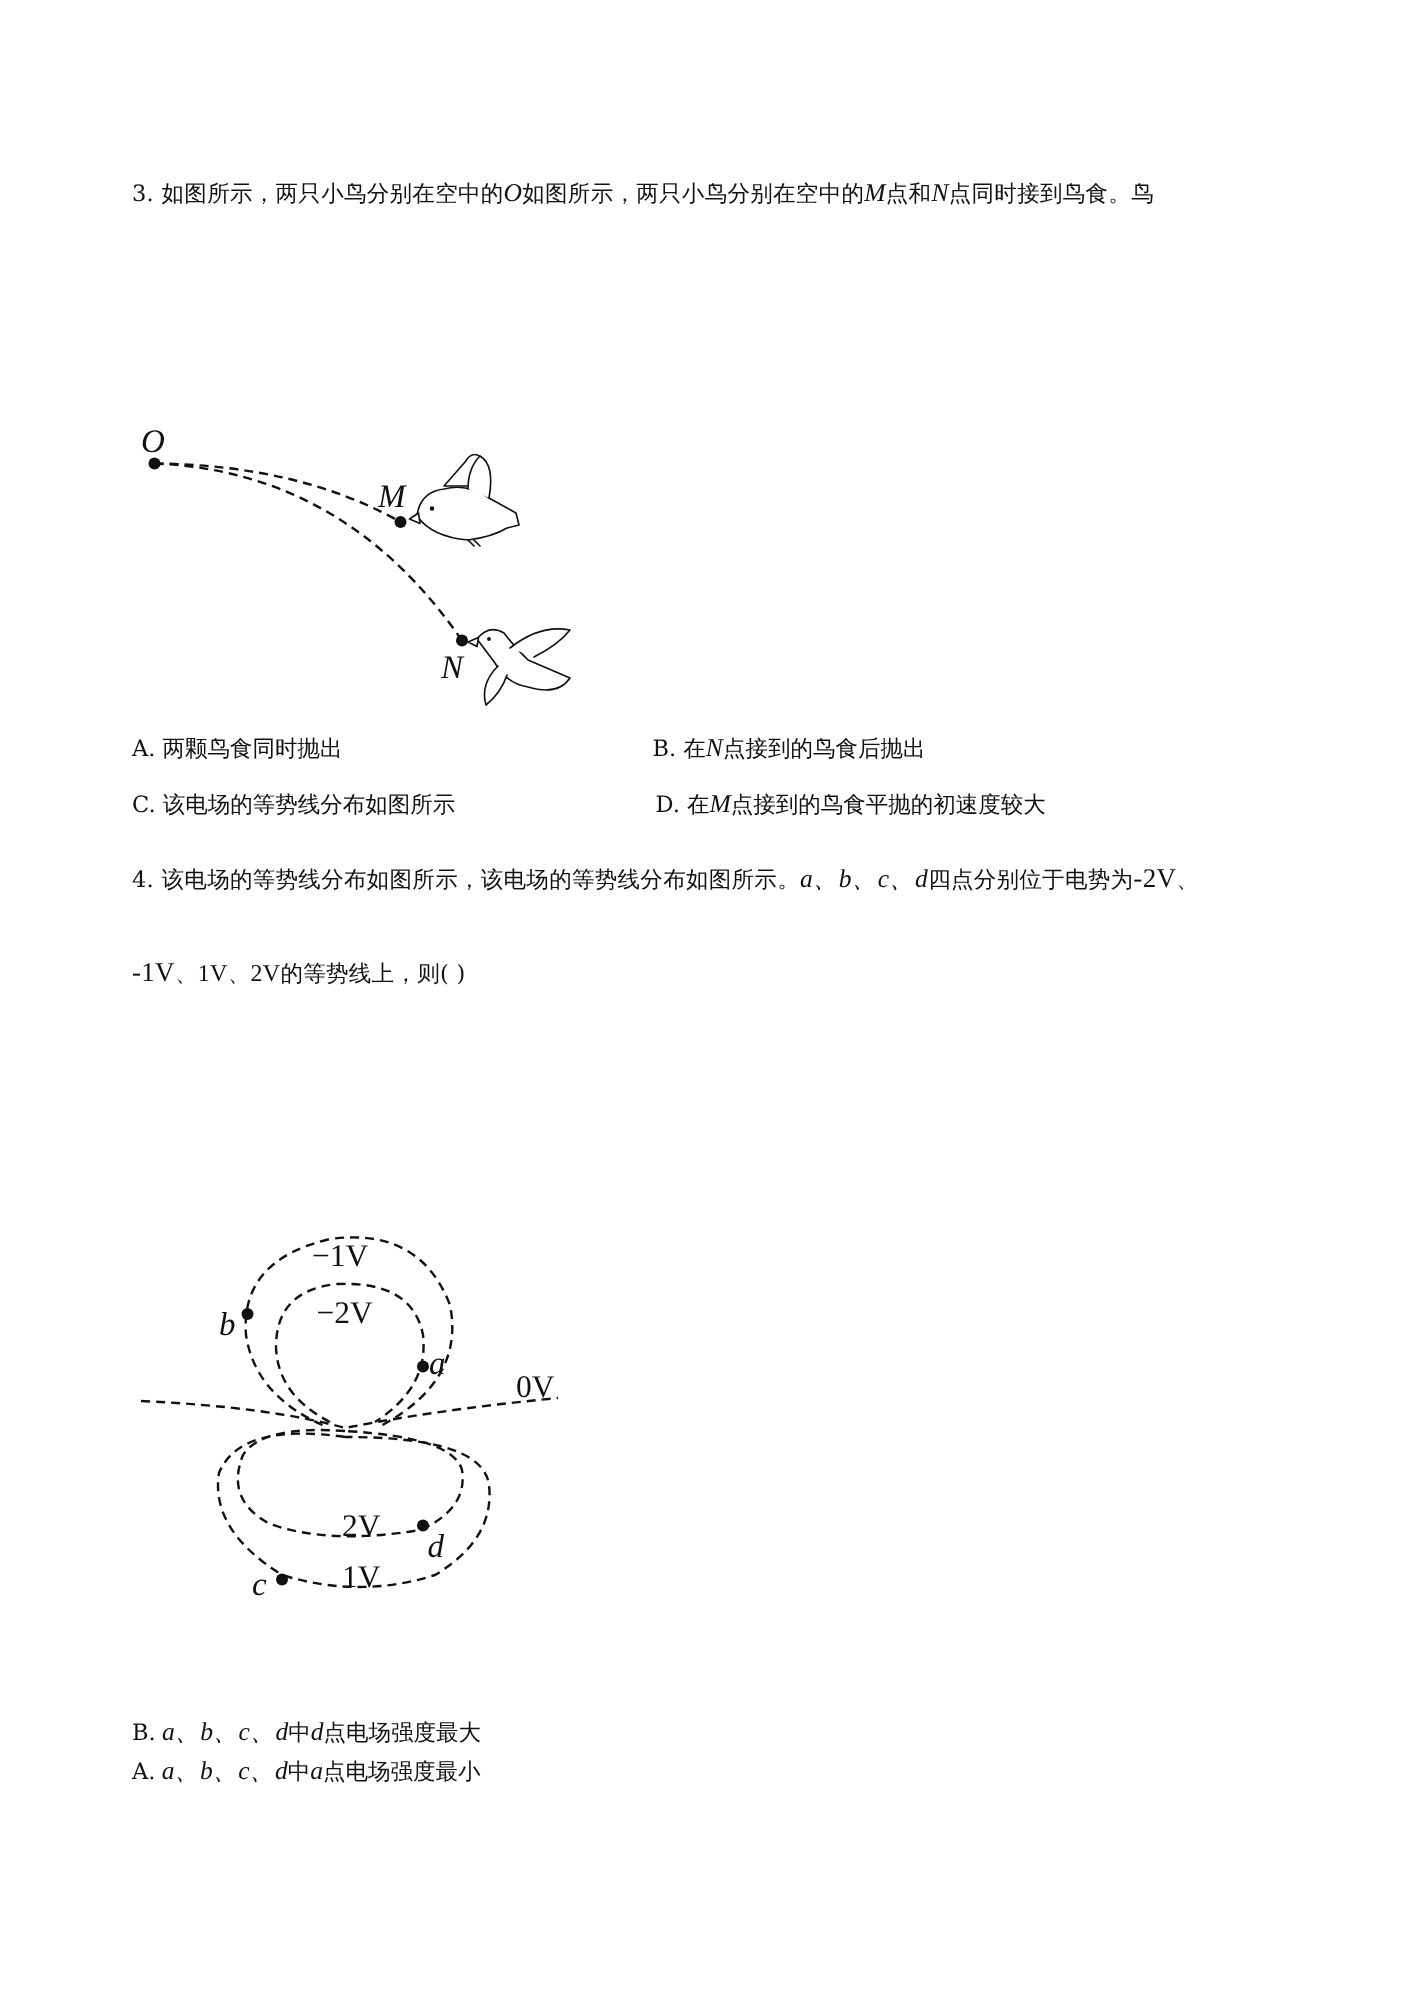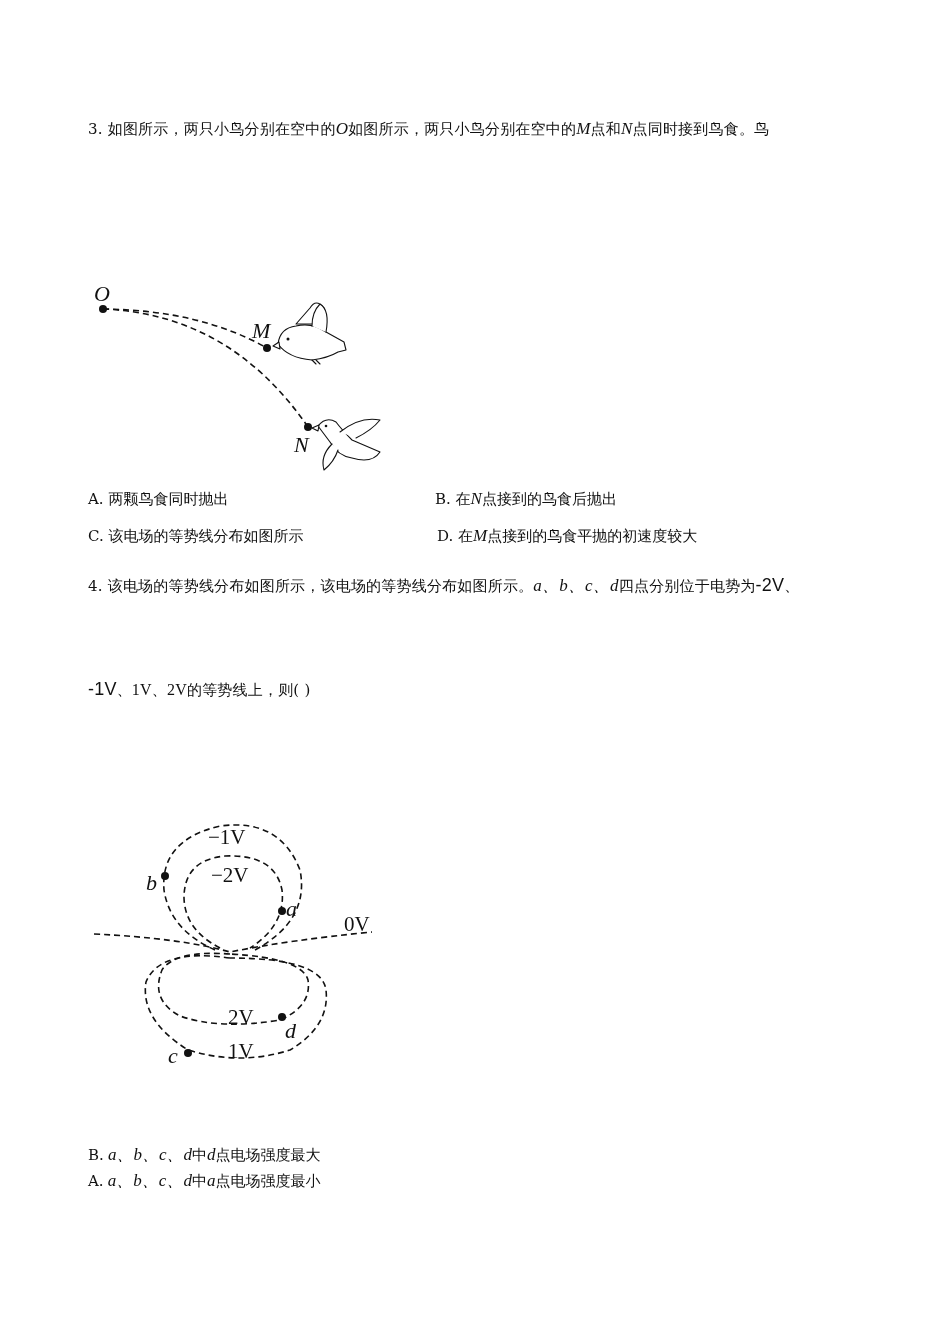--- a/index.html
+++ b/index.html
@@ -8,21 +8,21 @@
       font-family: "DejaVu Serif", "Liberation Serif", serif;
       color: #111111;
     }
     .page { position: relative; width: 950px; height: 1344px; background: #fff; }
     .line {
       position: absolute; left: 88px; font-size: 15px; line-height: 20px;
       white-space: nowrap; letter-spacing: 0.2px;
     }
     .it { font-family: "Liberation Serif", serif; font-style: italic; font-size: 17px; }
     .lat { font-family: "Liberation Serif", serif; font-size: 16px; }
-    .big { font-family: Liberation Sans, sans-serif; font-size: 18px; }
+    .big { font-family: Liberation Serif, serif; font-size: 18px; }
     .opt { position: absolute; font-size: 15px; line-height: 20px; white-space: nowrap; }
     svg { position: absolute; overflow: visible; }
     .dash { fill: none; stroke: #111; stroke-width: 1.6; stroke-dasharray: 6 4; }
     .lbl { font-family: "Liberation Serif", serif; font-size: 21px; fill: #111; }
     .lbli { font-family: "Liberation Serif", serif; font-style: italic; font-size: 22px; fill: #111; }
     .bird { fill: #fff; stroke: #111; stroke-width: 1.1; stroke-linejoin: round; stroke-linecap: round; }
   </style>
 </head>
 <body>
 
@@ -71,21 +71,21 @@
   <div class="opt" style="left:88px; top:526px;">
     <span>C.</span><span> 该电场的等势线分布如图所示</span>
   </div>
   <div class="opt" style="left:423px; top:526px;margin-left:14px;">
     <span>D.</span><span> 在</span><span class="it">M</span><span>点接到的鸟食平抛的初速度较大</span>
   </div>
 
   <div class="line" style="top:575px;">
     <span>4.</span><span> 该电场的等势线分布如图所示，该电场的等势线分布如图所示。</span><span class="it">a、b、c、d</span><span>四点分别位于电势为</span><span class="big">-2V</span><span>、</span>
   </div>
-  <div class="line" style="top:679px;text-align:right;">
+  <div class="line" style="top:638px;text-align:right;">
     <span class="big">-1V</span><span>、</span><span class="lat">1V</span><span>、</span><span class="lat">2V</span><span>的等势线上，则(     )</span>
   </div>
 
   <svg style="left:80px; top:810px;" width="310" height="270" viewBox="0 0 310 270">
 
     <path class="dash" d="M135,140 Q90,120 84,80 Q80,30 140,16 Q200,8 220,60 Q230,110 175,140"></path>
 
     <path class="dash" d="M140,138 Q105,120 104,88 Q104,50 145,46 Q195,44 202,80 Q206,115 170,138"></path>
 
     <path class="dash" d="M14,124 Q100,128 150,142 Q210,130 292,122"></path>

